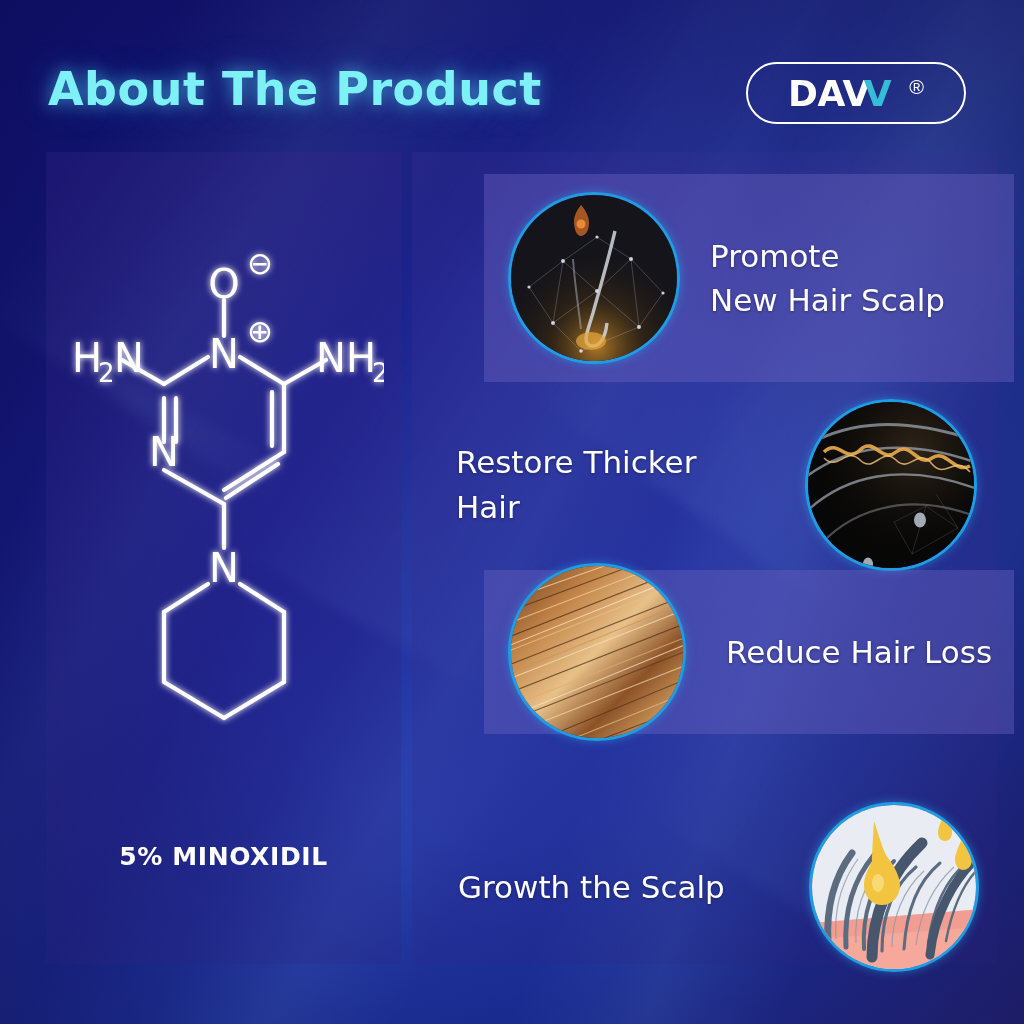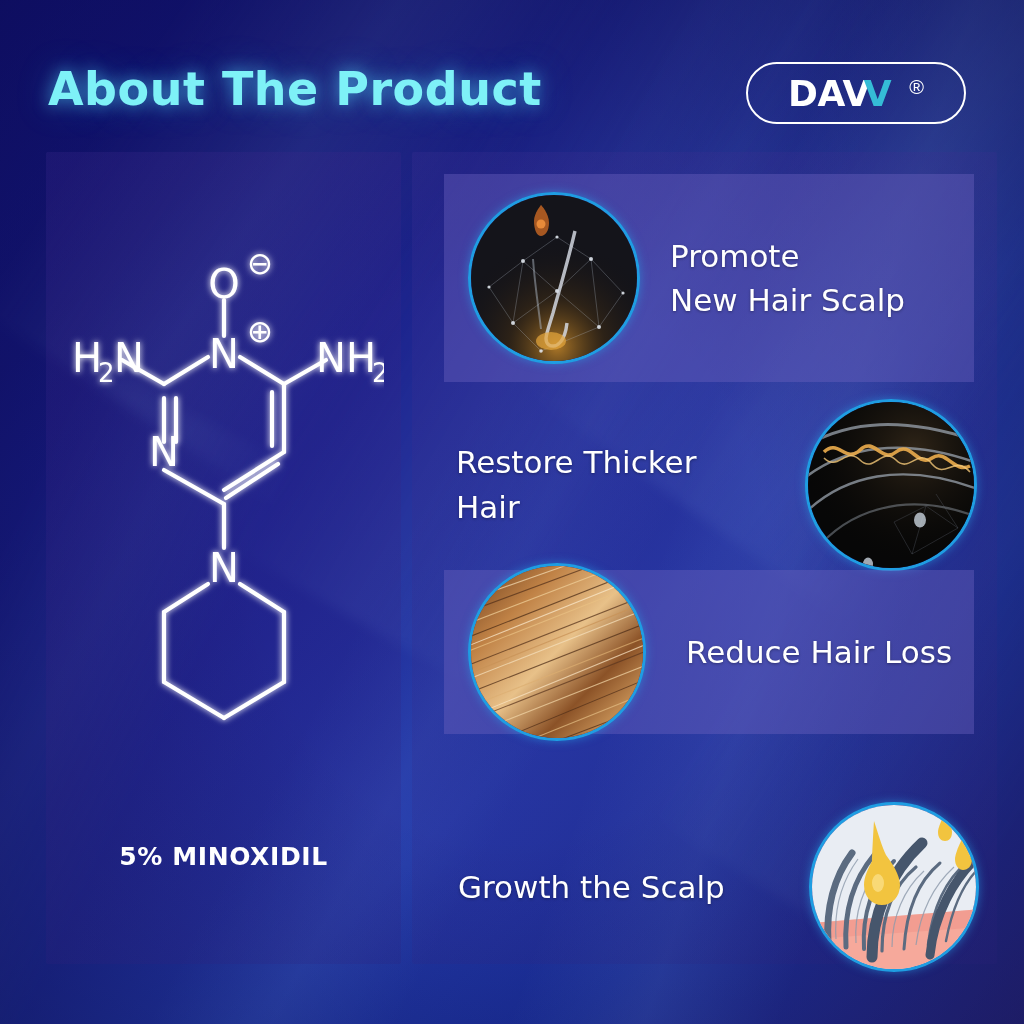--- a/index.html
+++ b/index.html
@@ -72,21 +72,21 @@
   .molecule { position:absolute; left:18px; top:50px; width:320px; height:620px; }
   .mol-label {
     position:absolute; left:0; right:0; top:690px;
     text-align:center; color:#ffffff;
     font-size:25px; font-weight:700; letter-spacing:.6px;
     font-family:"DejaVu Sans", sans-serif;
   }
 
   
   .card { position:absolute; display:flex; align-items:center; }
-  .card.tinted { background:rgba(108,98,190,.42); }
+  .card.tinted { background:rgba(108,98,190,.42);margin-left:40px; }
   .card-img {
     border-radius:50%;
     border:3px solid #1f9de2;
     box-shadow:0 0 10px rgba(40,160,235,.55);
     overflow:hidden; position:relative; flex:none;
   }
   .card-text {
     color:#ffffff; font-size:31px; line-height:1.42;
     font-family:"DejaVu Sans", sans-serif; font-weight:400;
     text-shadow:0 1px 3px rgba(0,0,0,.35);

